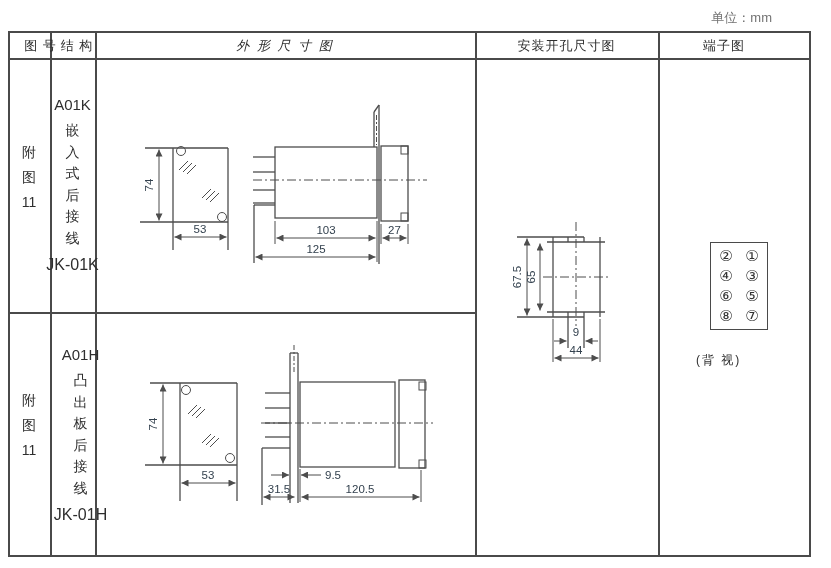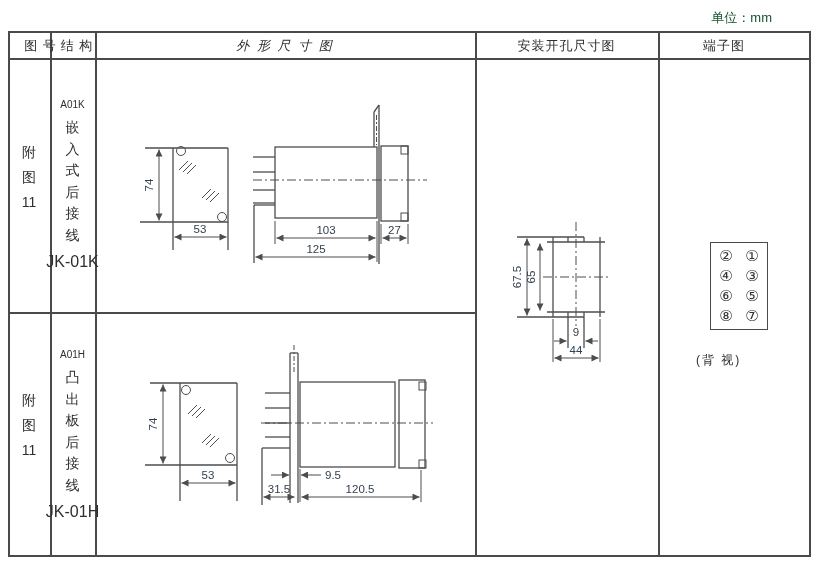--- a/index.html
+++ b/index.html
@@ -1,26 +1,26 @@
 <!DOCTYPE html>
 <html><head>
 <meta charset="utf-8">
 <style>
   html,body{margin:0;padding:0;background:#ffffff;}
   body{width:831px;height:568px;position:relative;overflow:hidden;
        font-family:"Liberation Sans","DejaVu Sans",sans-serif;color:#2e2e2e;}
   .abs{position:absolute;}
-  .unit{font-size:13px;color:#14532d;}
+  .unit{font-size:13px;color:#737373;}
   .vline{position:absolute;width:1.5px;background:#4a4a4a;}
   .hline{position:absolute;height:1.5px;background:#4a4a4a;}
   .outer{position:absolute;border:2px solid #4a4a4a;box-sizing:border-box;}
   .hdr{position:absolute;font-size:13px;text-align:center;letter-spacing:1px;}
   .cellflex{position:absolute;display:flex;flex-direction:column;align-items:center;justify-content:center;box-sizing:border-box;}
   .figline{font-size:14px;line-height:25px;text-align:center;}
-  .model{font-size:10px;margin-bottom:7px;}
+  .model{font-size:15px;margin-bottom:7px;}
   .vchar{font-size:14px;line-height:21.5px;text-align:center;}
   .code{font-size:16px;margin-top:7px;white-space:nowrap;}
   svg{position:absolute;overflow:visible;}
   .ln{stroke:#4d4d4d;stroke-width:1.3;fill:none;}
   .thin{stroke:#4d4d4d;stroke-width:1;fill:none;}
   .cl{stroke:#4d4d4d;stroke-width:1;fill:none;stroke-dasharray:9 3 2 3;}
   .cl2{stroke:#4d4d4d;stroke-width:1;fill:none;stroke-dasharray:5 2 2 2;}
   .dim{font-size:11.5px;fill:#33414e;font-family:"Liberation Sans","DejaVu Sans",sans-serif;}
   .term-box{position:absolute;border:1.5px solid #4a4a4a;box-sizing:border-box;
             display:grid;grid-template-columns:1fr 1fr;align-content:space-between;
@@ -63,21 +63,21 @@
   <div>
     <div class="vchar">嵌</div>
     <div class="vchar">入</div>
     <div class="vchar">式</div>
     <div class="vchar">后</div>
     <div class="vchar">接</div>
     <div class="vchar">线</div>
   </div>
   <div class="code">JK-01K</div>
 </div>
-<div class="cellflex" style="left:50px;top:312px;width:45px;height:246px;">
+<div class="cellflex" style="left:58px;top:312px;width:45px;height:246px;">
   <div class="model">A01H</div>
   <div>
     <div class="vchar">凸</div>
     <div class="vchar">出</div>
     <div class="vchar">板</div>
     <div class="vchar">后</div>
     <div class="vchar">接</div>
     <div class="vchar">线</div>
   </div>
   <div class="code">JK-01H</div>

